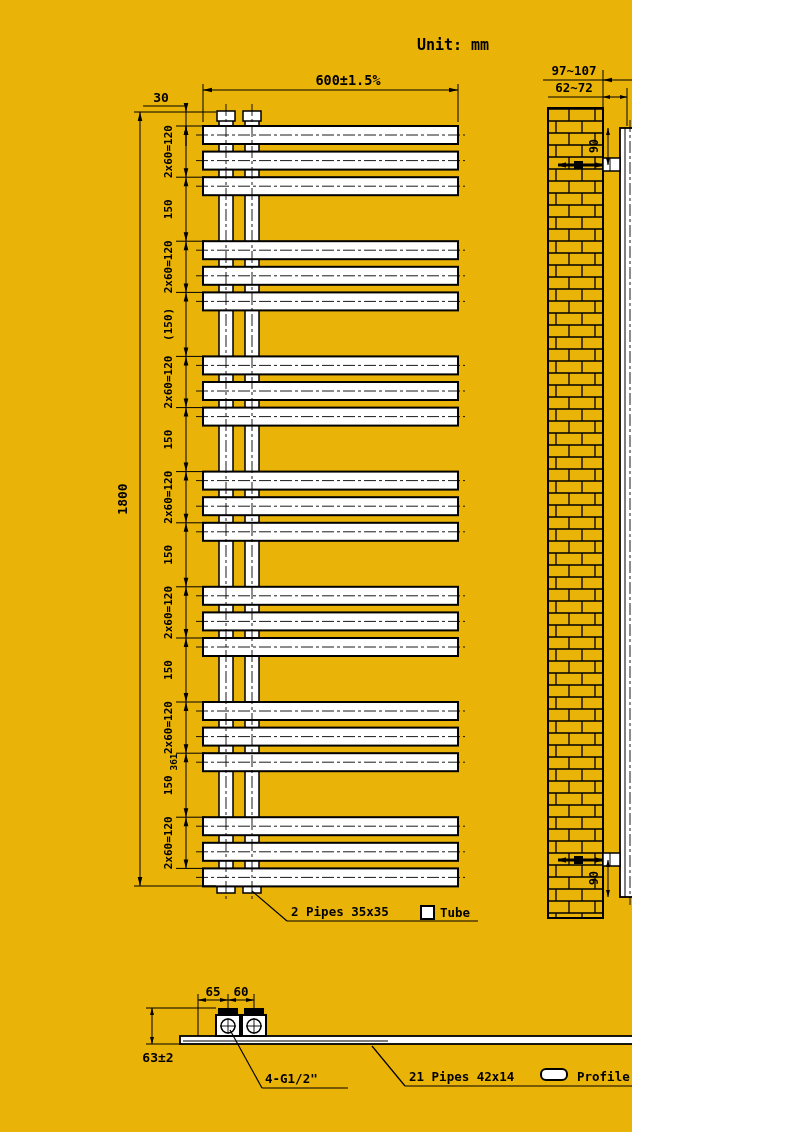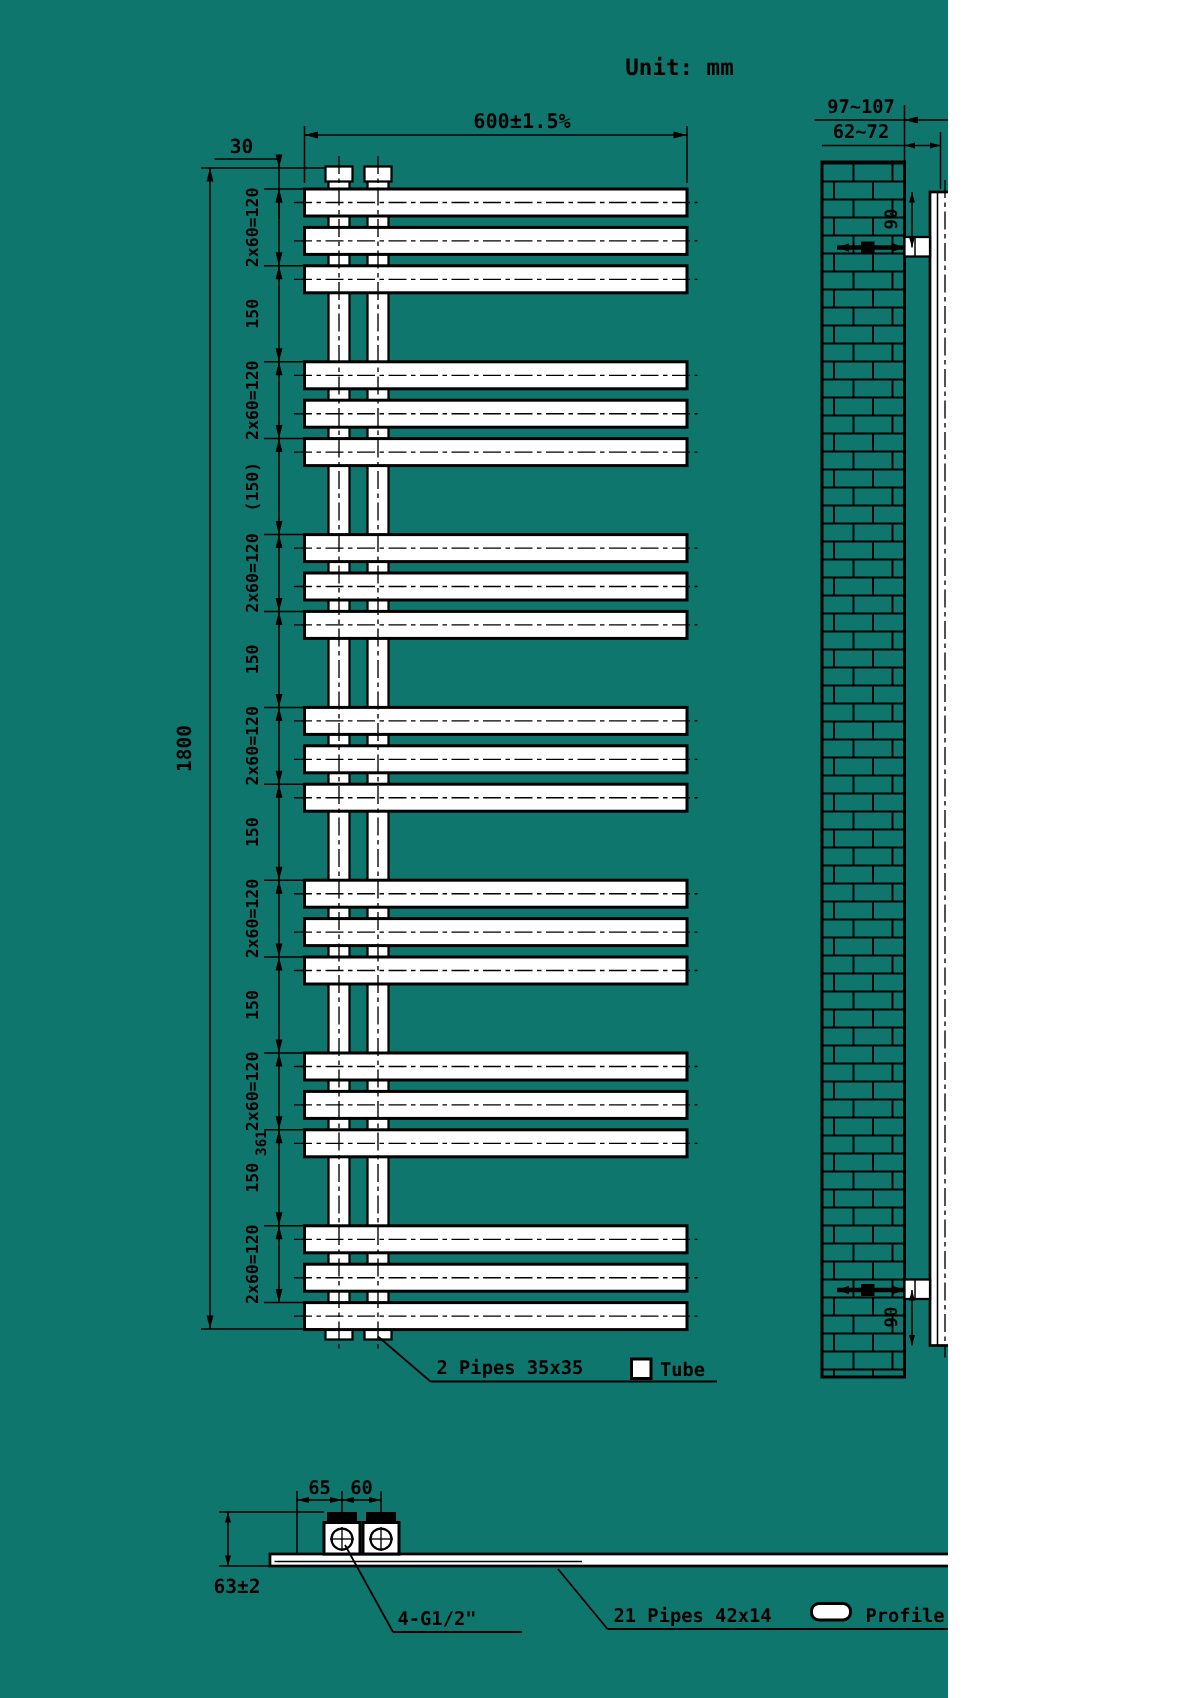--- a/index.html
+++ b/index.html
@@ -1,16 +1,16 @@
 <!DOCTYPE html>
 <html><head>
 <meta charset="utf-8">
 <style>
   html,body{margin:0;padding:0;background:#fff;}
-  #stage{position:relative;width:632px;height:1132px;background:#0f766e;overflow:hidden;
+  #stage{position:relative;width:632px;height:1132px;background:#eab308;overflow:hidden;
          font-family:"DejaVu Sans Mono","Liberation Mono",monospace;}
   svg text{font-family:"DejaVu Sans Mono","Liberation Mono",monospace;font-weight:bold;fill:#000;}
 </style>
 </head>
 <body>
 
 <div id="stage">
   <svg id="drawing" width="800" height="1132" viewBox="0 0 800 1132">
       <defs>
         <pattern id="brick" width="52" height="24" patternUnits="userSpaceOnUse">

